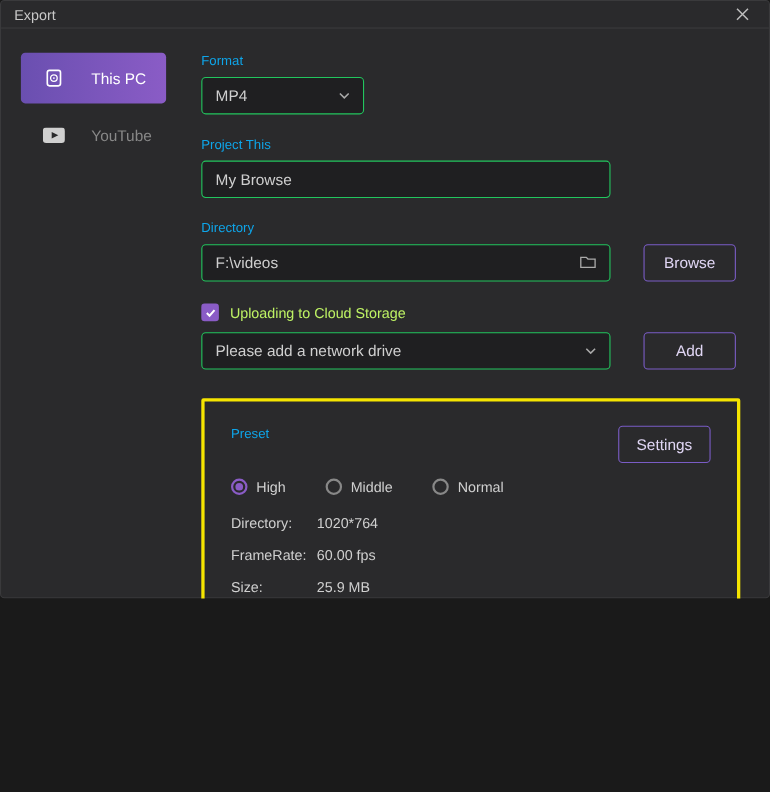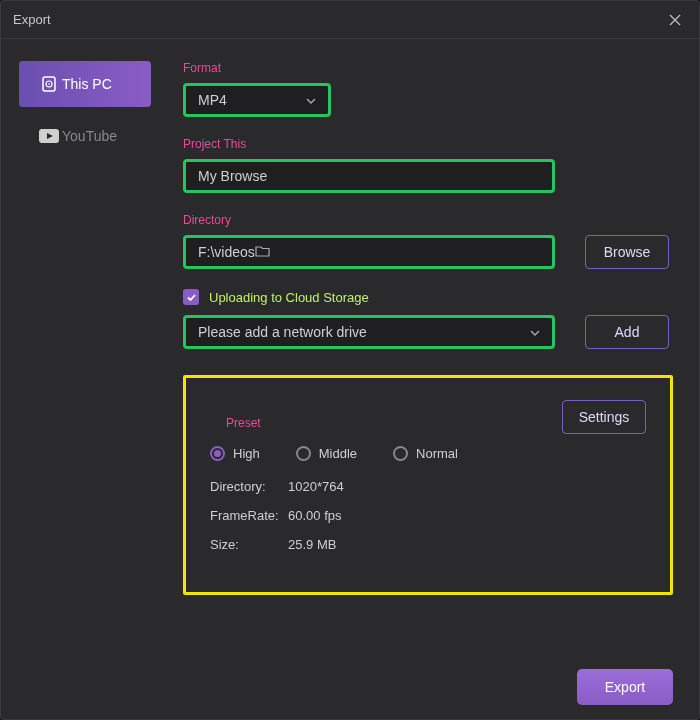--- a/index.html
+++ b/index.html
@@ -1,74 +1,74 @@
 <!DOCTYPE html>
 <html><head>
 <meta charset="utf-8">
 <style>
   * { box-sizing: border-box; margin: 0; padding: 0; font-family: -apple-system, "Segoe UI", Arial, sans-serif; }
   html, body { background: #1a1a1a; }
   .window {
-    width: 700px; height: 720px;
+    width: 700px; height: 544px;
     background: #2a2a2c;
     border: 1px solid #3a3a3c;
     border-radius: 4px;
     position: relative;
     display: flex; flex-direction: column;
   }
   .titlebar {
     height: 38px; display: flex; align-items: center; justify-content: space-between;
     padding: 0 12px; border-bottom: 1px solid #3a3a3c;
   }
   .title { color: #c8c8c8; font-size: 13px; }
   .close-x { color: #bbb; font-size: 17px; width: 24px; height:24px; display:flex; align-items:center; justify-content:center; cursor:pointer; }
   .body { flex: 1; display: flex; }
   .sidebar { width: 160px; padding-top: 22px; }
   .sidebar-item {
-    height: 46px; display: flex; align-items: center; gap: 3px;
+    height: 46px; display: flex; align-items: center; gap: 24px;
     padding-left: 20px; color: #888; font-size: 14px; cursor:pointer;
     margin: 0 10px 6px 18px; border-radius: 4px;
   }
   .sidebar-item.active {
     background: linear-gradient(90deg, #6a4fb0, #8a5cc6);
     color: #fff;
   }
   .side-icon { width:20px; height:20px; display:flex; align-items:center; justify-content:center; }
   .main { flex: 1; padding: 22px 26px 0 22px; position: relative; }
-  .field-label { color: #ec4899; font-size: 12px; margin-bottom: 8px; display:block; }
+  .field-label { color: #0ea5e9; font-size: 12px; margin-bottom: 8px; display:block; }
   .row { margin-bottom: 20px; }
   .select, .input {
-    background: #1f1f21; border: 3px solid #22c55e; color: #cfcfcf;
+    background: #1f1f21; border: 1px solid #22c55e; color: #cfcfcf;
     height: 34px; border-radius: 4px; padding: 0 12px; font-size: 14px;
     display: flex; align-items: center; position: relative;
   }
   .select { width: 148px; justify-content: space-between; cursor:pointer; }
   .input-wide { width: 372px; }
   .dir-row, .net-row { display:flex; align-items:center; gap: 30px; }
-  .dir-input { width: 372px; }
+  .dir-input { width: 372px; justify-content: space-between; }
   .btn-outline {
     width: 84px; height: 34px; border: 1px solid #7a5cc6; border-radius: 4px;
     display:flex; align-items:center; justify-content:center;
     color: #e0d6f4; font-size: 14px; cursor:pointer; background: transparent;
   }
   .check-row { display:flex; align-items:center; gap:10px; color:#bef264; font-size:13px; margin-bottom:10px; }
   .checkbox {
     width:16px; height:16px; background:#8a5cc6; border-radius:3px;
     display:flex; align-items:center; justify-content:center;
   }
   .net-select { width: 372px; justify-content: space-between; cursor:pointer; }
   .chev { color:#aaa; font-size:11px; }
   .folder-ic { color:#aaa; }
   .preset-box {
     border: 3px solid #f5e400; border-radius: 2px;
     margin-top: 26px; padding: 22px 24px 40px 24px;
     position: relative;
   }
   .preset-head { display:flex; justify-content:space-between; align-items:flex-start; }
-  .radio-row { display:flex; gap:36px; margin-bottom:18px; }
+  .radio-row { display:flex; gap:36px; margin-top:14px; margin-bottom:18px; }
   .radio { display:flex; align-items:center; gap:8px; color:#cfcfcf; font-size:13px; cursor:pointer; }
   .radio-circle {
     width:15px; height:15px; border-radius:50%; border:2px solid #8a5cc6;
     display:flex; align-items:center; justify-content:center;
   }
   .radio-circle.off { border-color:#888; }
   .radio-dot { width:7px; height:7px; border-radius:50%; background:#8a5cc6; }
   .kv { display:flex; color:#cfcfcf; font-size:13px; margin-bottom:14px; }
   .kv .k { width: 78px; }
   .footer {
@@ -168,21 +168,21 @@
                   <path d="M1 1 L5 5 L9 1" fill="none" stroke="#aaa" stroke-width="1.4"></path>
                 </svg>
             </span>
           </div>
           <button class="btn-outline">Add</button>
         </div>
       </div>
 
       <div class="preset-box">
         <div class="preset-head">
-          <span class="field-label" style="margin:16px">Preset</span>
+          <span class="field-label" style="margin:0">Preset</span>
           <button class="btn-outline">Settings</button>
         </div>
         <div class="radio-row">
           <div class="radio">
             <span class="radio-circle">
                 <span class="radio-dot"></span>
               </span>
             <span>High</span>
           </div>
           <div class="radio">

